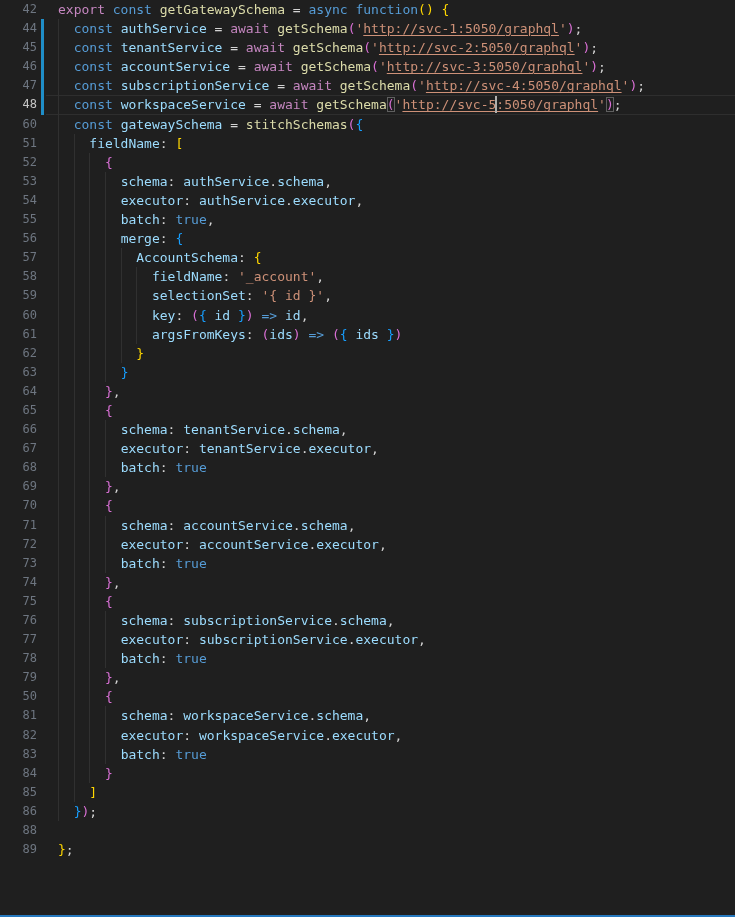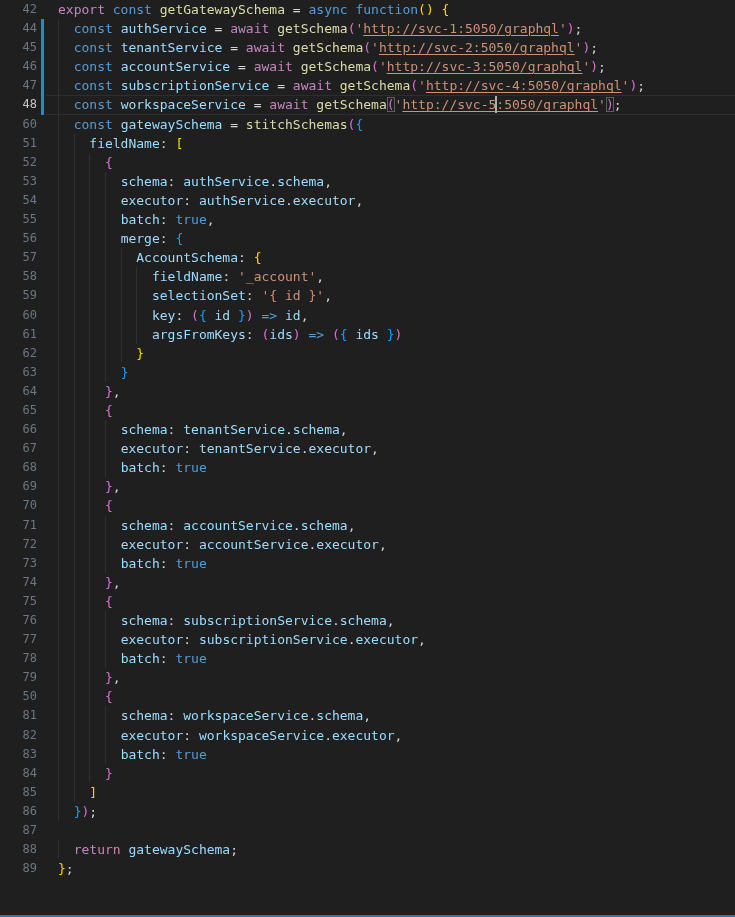--- a/index.html
+++ b/index.html
@@ -80,18 +80,17 @@
       <div class="row"><div class="num">77</div><div class="code"><span class="guide" style="left: 0ch;"></span><span class="guide" style="left: 2ch;"></span><span class="guide" style="left: 4ch;"></span><span class="guide" style="left: 6ch;"></span><span class="tk-p">        </span><span class="tk-v">executor</span><span class="tk-p">: </span><span class="tk-v">subscriptionService</span><span class="tk-p">.</span><span class="tk-v">executor</span><span class="tk-p">,</span></div></div>
       <div class="row"><div class="num">78</div><div class="code"><span class="guide" style="left: 0ch;"></span><span class="guide" style="left: 2ch;"></span><span class="guide" style="left: 4ch;"></span><span class="guide" style="left: 6ch;"></span><span class="tk-p">        </span><span class="tk-v">batch</span><span class="tk-p">: </span><span class="tk-k">true</span></div></div>
       <div class="row"><div class="num">79</div><div class="code"><span class="guide" style="left: 0ch;"></span><span class="guide" style="left: 2ch;"></span><span class="guide" style="left: 4ch;"></span><span class="tk-p">      </span><span class="tk-b2">}</span><span class="tk-p">,</span></div></div>
       <div class="row"><div class="num">50</div><div class="code"><span class="guide" style="left: 0ch;"></span><span class="guide" style="left: 2ch;"></span><span class="guide" style="left: 4ch;"></span><span class="tk-p">      </span><span class="tk-b2">{</span></div></div>
       <div class="row"><div class="num">81</div><div class="code"><span class="guide" style="left: 0ch;"></span><span class="guide" style="left: 2ch;"></span><span class="guide" style="left: 4ch;"></span><span class="guide" style="left: 6ch;"></span><span class="tk-p">        </span><span class="tk-v">schema</span><span class="tk-p">: </span><span class="tk-v">workspaceService</span><span class="tk-p">.</span><span class="tk-v">schema</span><span class="tk-p">,</span></div></div>
       <div class="row"><div class="num">82</div><div class="code"><span class="guide" style="left: 0ch;"></span><span class="guide" style="left: 2ch;"></span><span class="guide" style="left: 4ch;"></span><span class="guide" style="left: 6ch;"></span><span class="tk-p">        </span><span class="tk-v">executor</span><span class="tk-p">: </span><span class="tk-v">workspaceService</span><span class="tk-p">.</span><span class="tk-v">executor</span><span class="tk-p">,</span></div></div>
       <div class="row"><div class="num">83</div><div class="code"><span class="guide" style="left: 0ch;"></span><span class="guide" style="left: 2ch;"></span><span class="guide" style="left: 4ch;"></span><span class="guide" style="left: 6ch;"></span><span class="tk-p">        </span><span class="tk-v">batch</span><span class="tk-p">: </span><span class="tk-k">true</span></div></div>
       <div class="row"><div class="num">84</div><div class="code"><span class="guide" style="left: 0ch;"></span><span class="guide" style="left: 2ch;"></span><span class="guide" style="left: 4ch;"></span><span class="tk-p">      </span><span class="tk-b2">}</span></div></div>
       <div class="row"><div class="num">85</div><div class="code"><span class="guide" style="left: 0ch;"></span><span class="guide" style="left: 2ch;"></span><span class="tk-p">    </span><span class="tk-b1">]</span></div></div>
       <div class="row"><div class="num">86</div><div class="code"><span class="guide" style="left: 0ch;"></span><span class="tk-p">  </span><span class="tk-b3">}</span><span class="tk-b2">)</span><span class="tk-p">;</span></div></div>
-      <div class="row"><div class="num">87</div><div class="code"><span class="guide" style="left: 0ch;"></span></div></div>
-      <div class="row"><div class="num">88</div><div class="code"><span class="guide" style="left: 0ch;"></span><span class="tk-p">  </span><span class="tk-c">return</span><span class="tk-p"> </span><span class="tk-v">gatewaySchema</span><span class="tk-p">;</span></div></div>
+      <div class="row"><div class="num">88</div></div>
       <div class="row"><div class="num">89</div><div class="code"><span class="tk-b1">}</span><span class="tk-p">;</span></div></div>
     </div>
   <div class="bottom-bar"></div>
 </div>
 
 </body></html>

